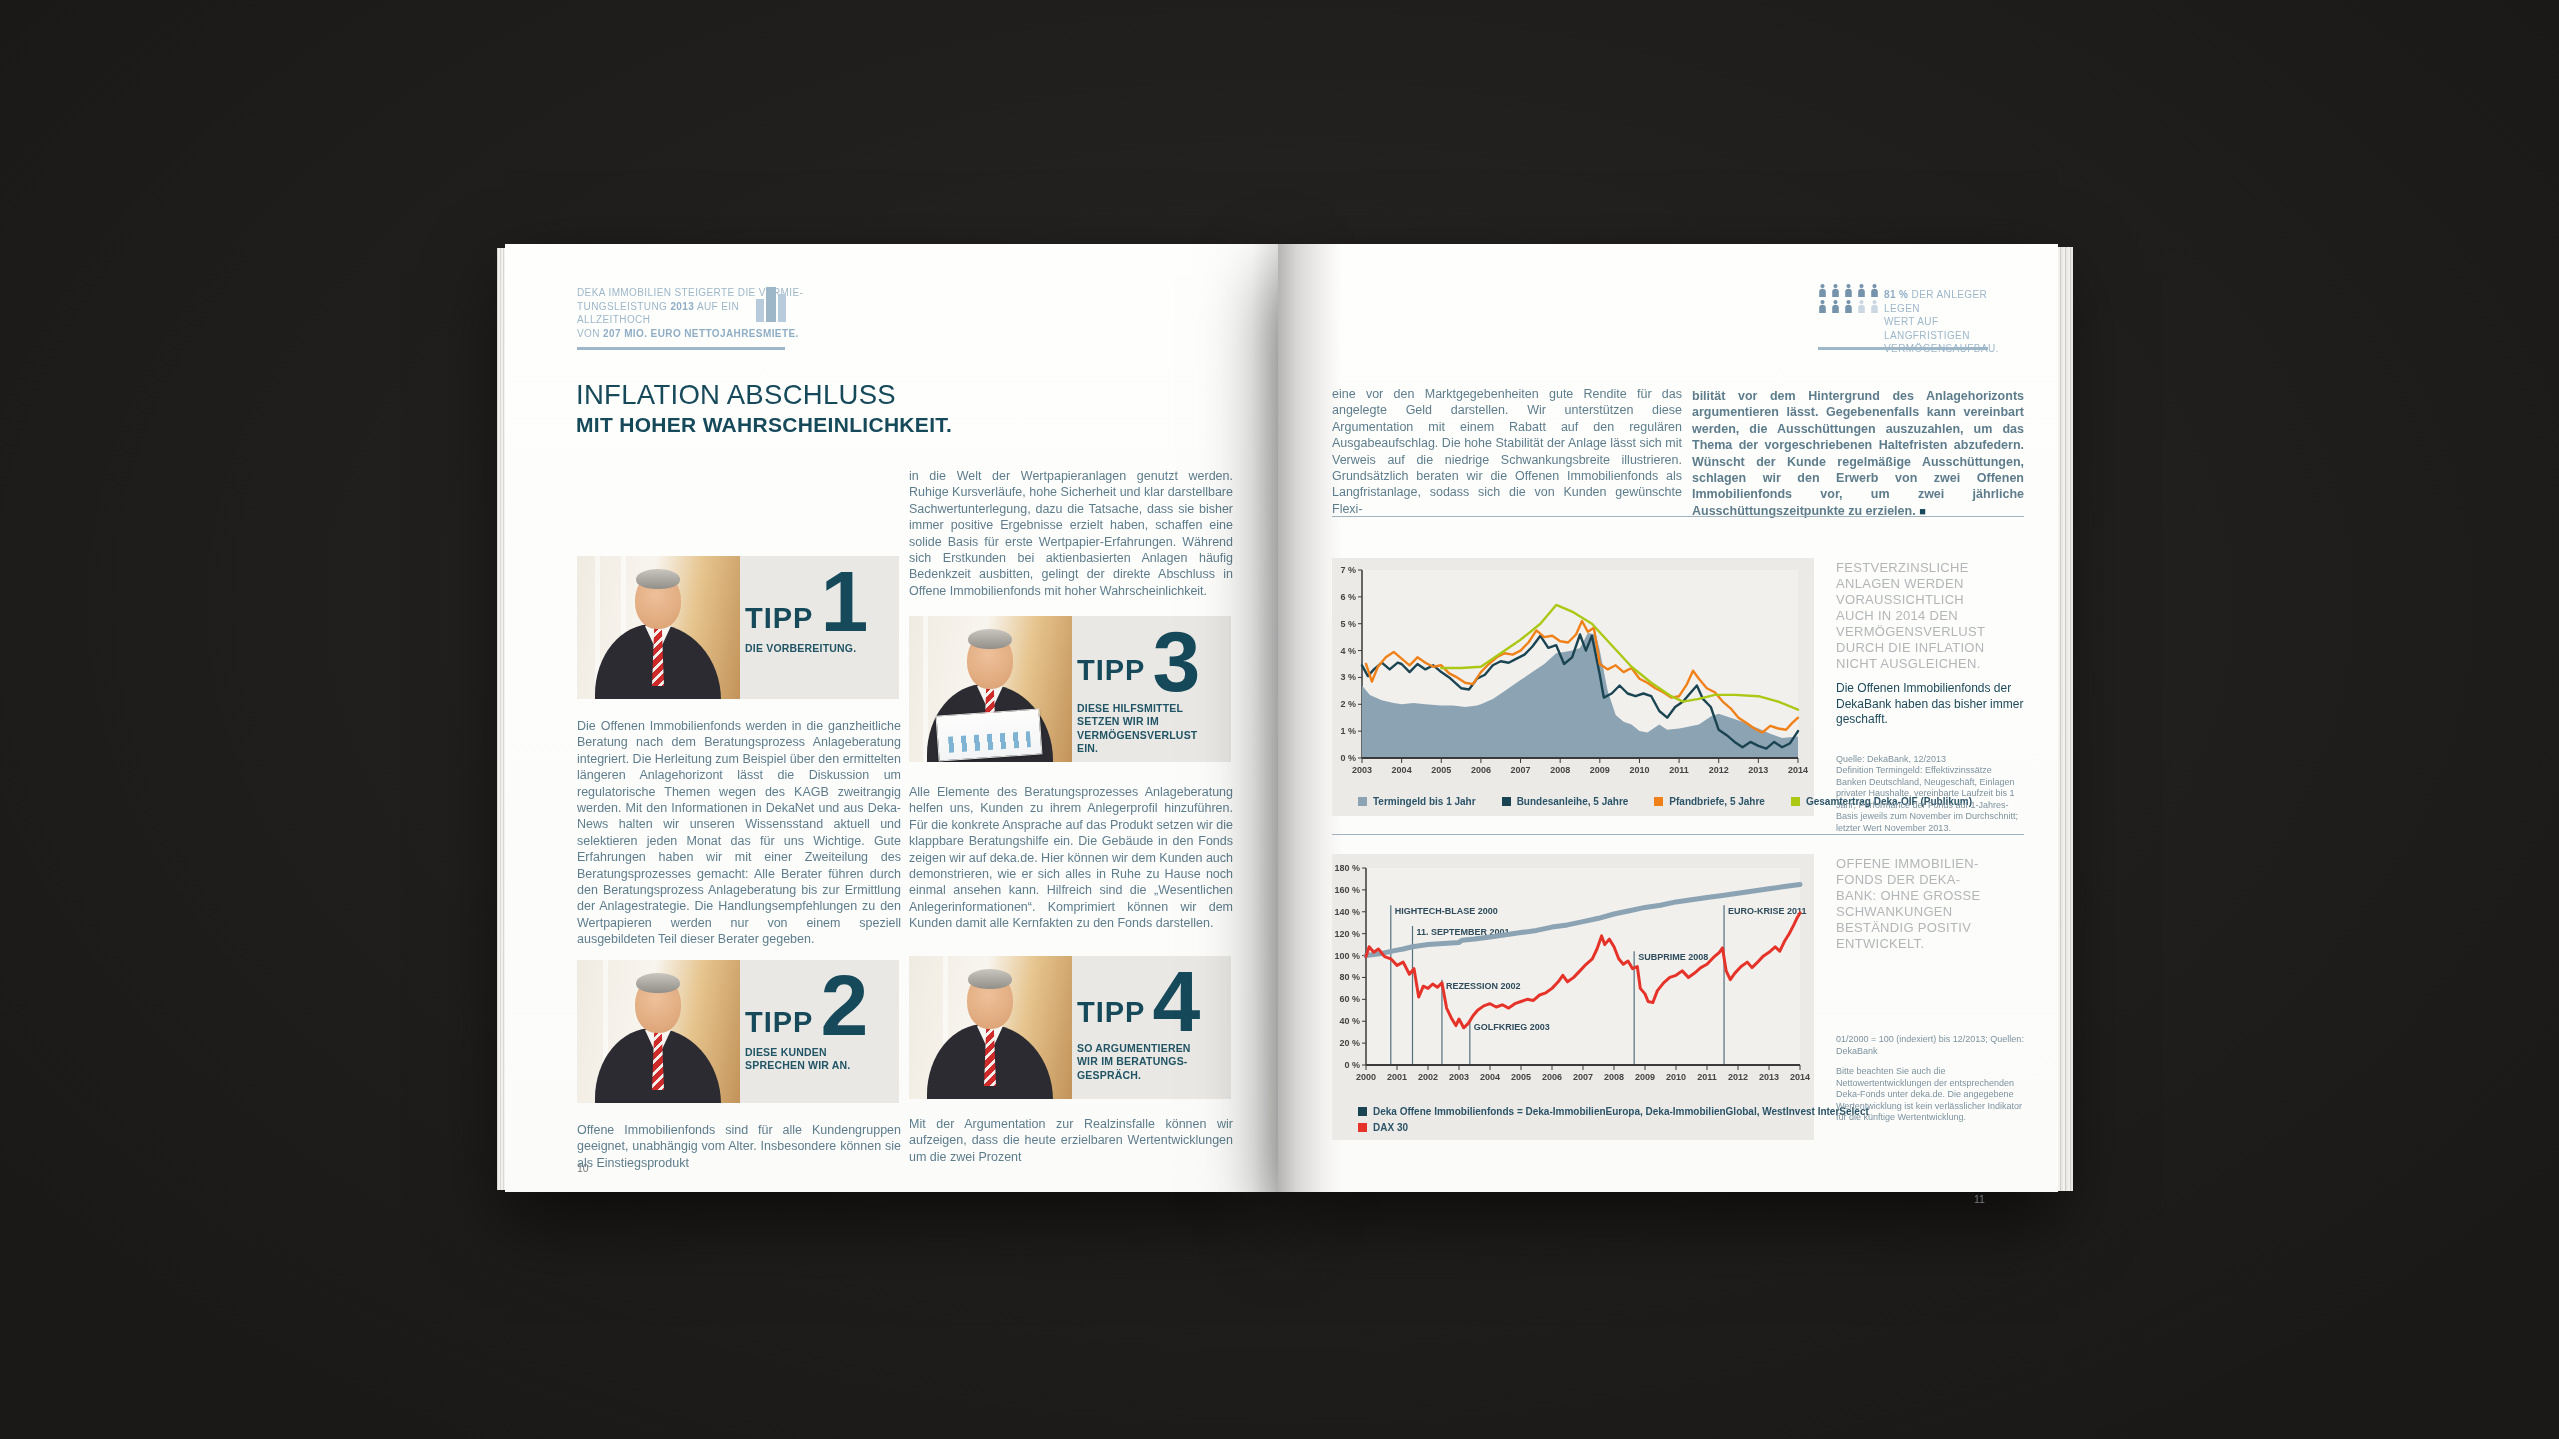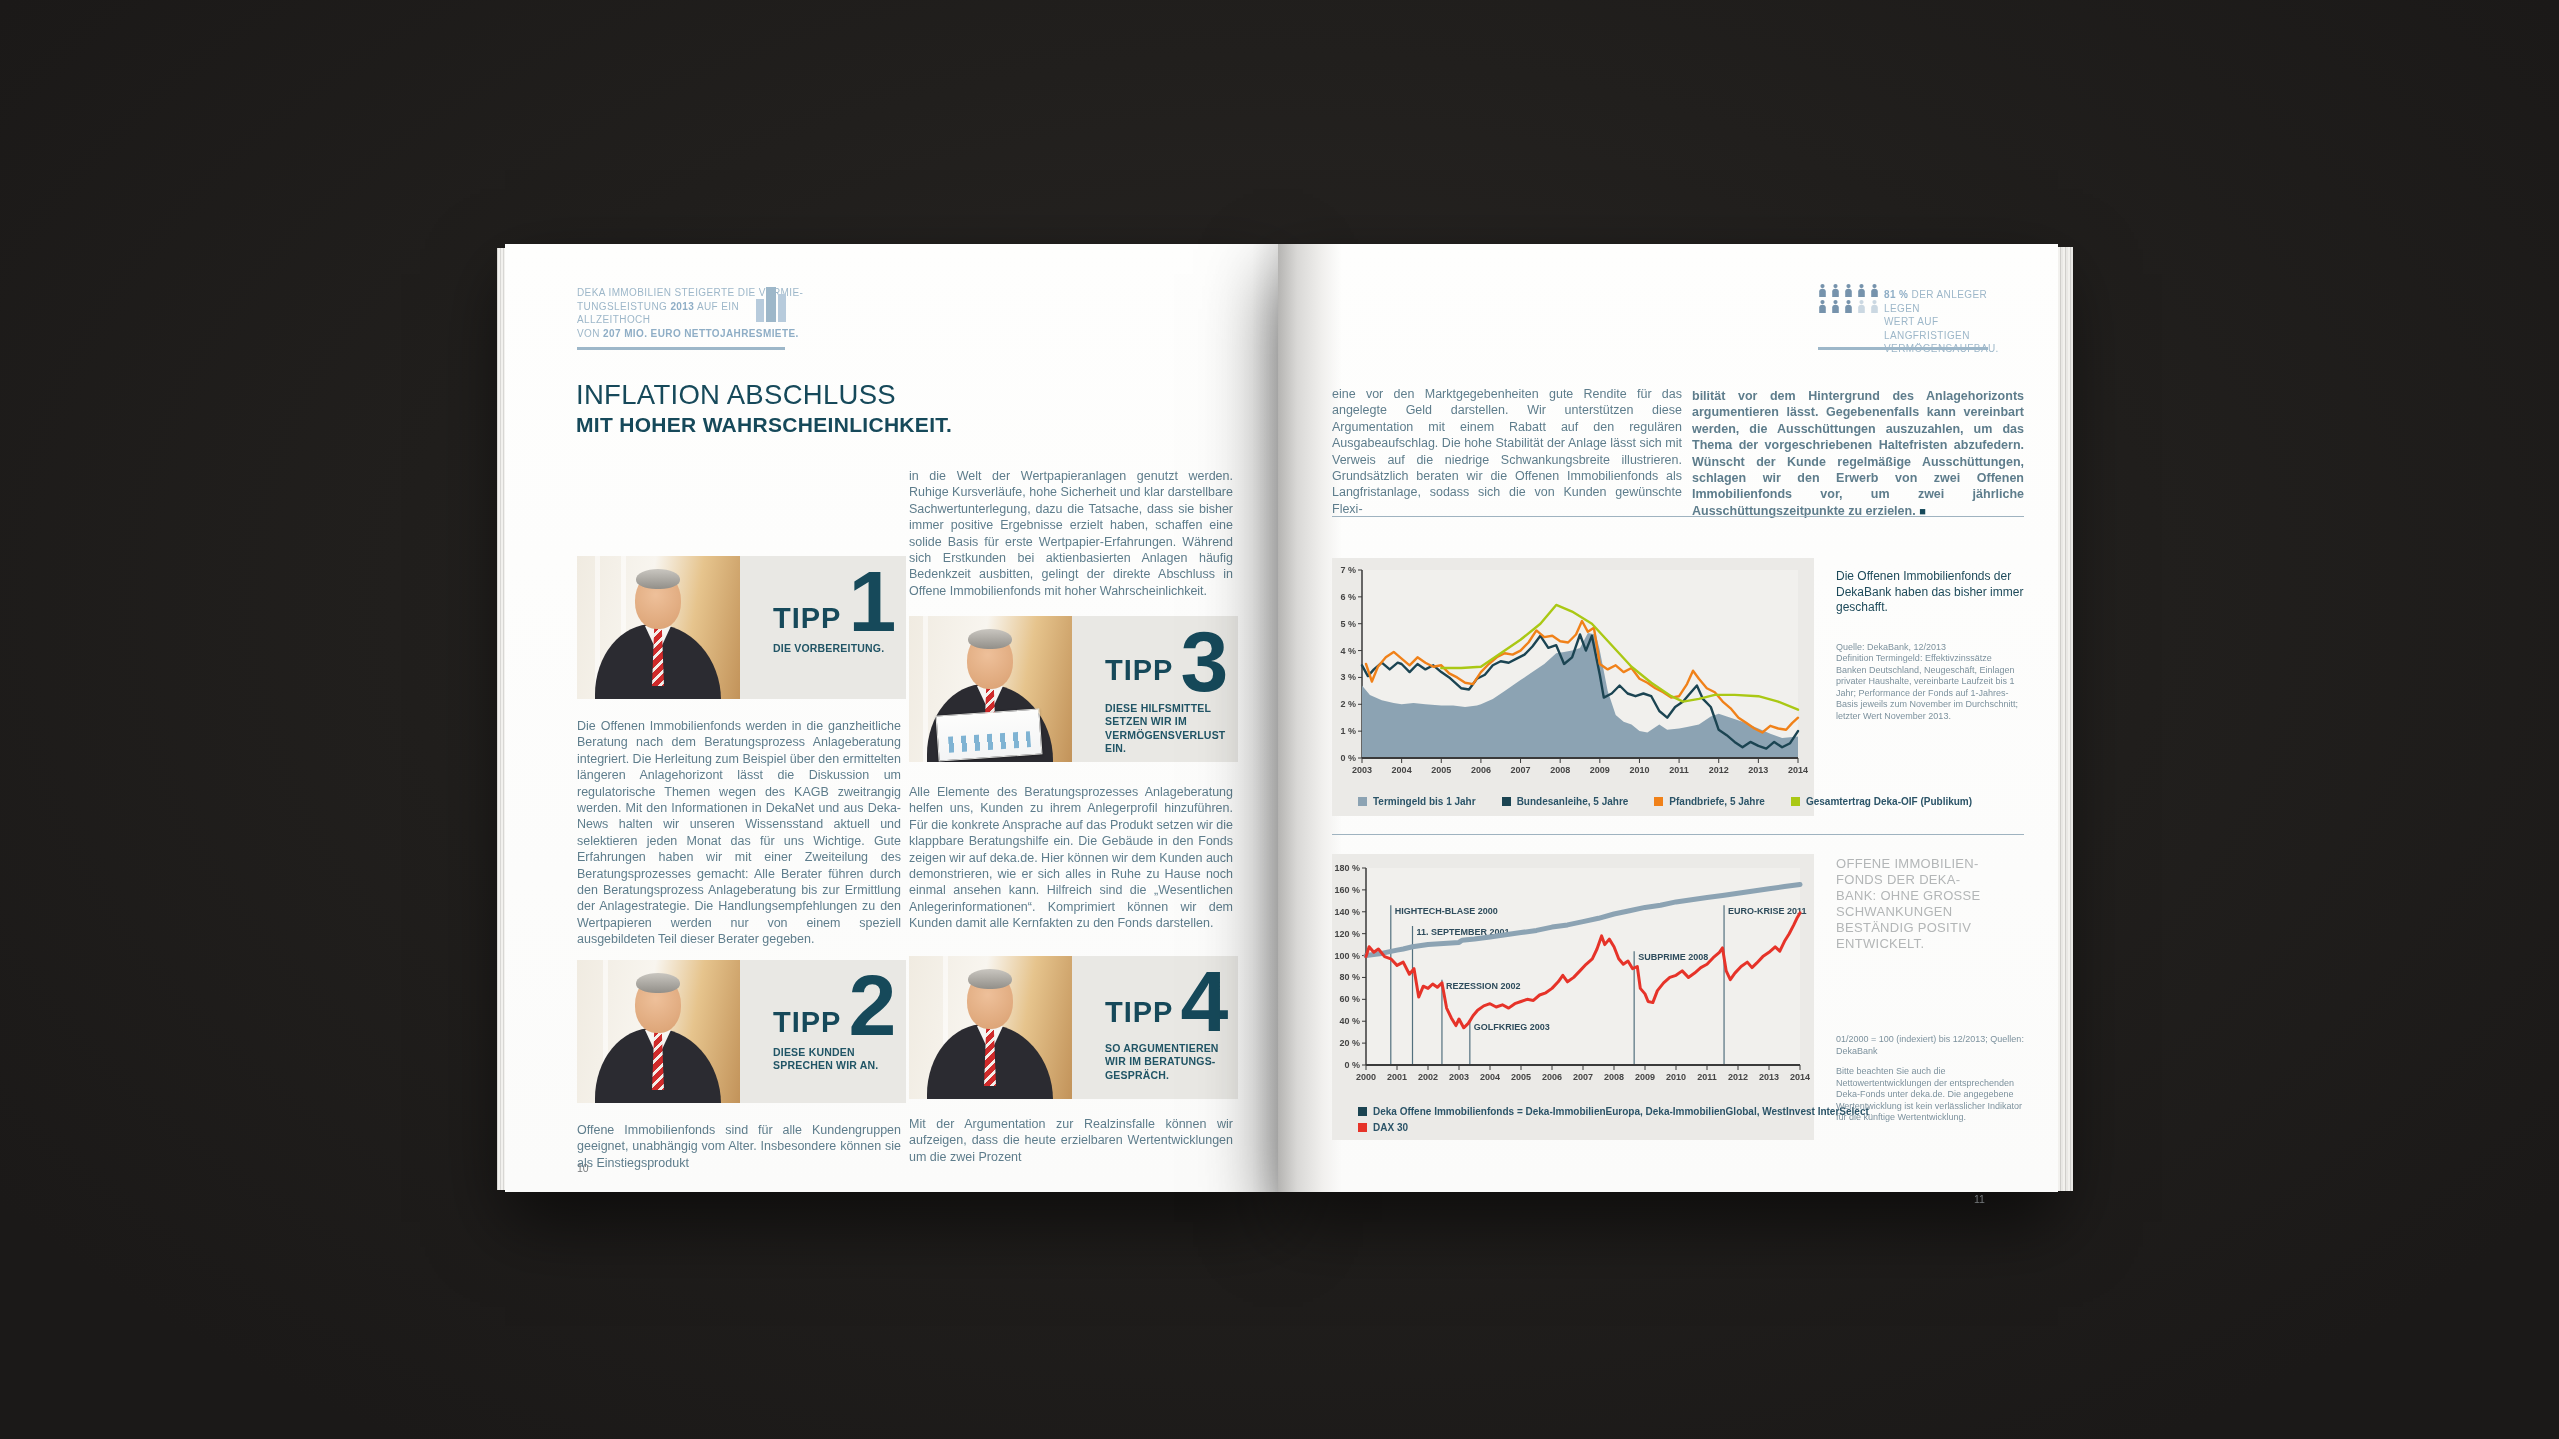--- a/index.html
+++ b/index.html
@@ -67,21 +67,21 @@
   .ph-shirt { position:absolute; top:70px; left:68px; width:0; height:0;
     border-left:13px solid transparent; border-right:13px solid transparent; border-top:28px solid #f6f5f2; }
   .ph-tie { position:absolute; top:72px; left:75px; width:12px; height:58px;
     background:repeating-linear-gradient(135deg,#cf2a2a 0 5px,#f3eeea 5px 8px);
     clip-path:polygon(18% 0,82% 0,100% 100%,0 100%); }
   .ph-doc { position:absolute; bottom:4px; left:28px; width:104px; height:46px;
     background:linear-gradient(#fdfdfc,#f3f4f5); border:1px solid #e2e2df; transform:rotate(-4deg);
     box-shadow:0 1px 3px rgba(0,0,0,.25); }
   .ph-doc::after { content:""; position:absolute; left:10px; right:10px; bottom:7px; height:16px;
     background:repeating-linear-gradient(90deg,#7fb3d3 0 5px, transparent 5px 13px); }
-  .tip-panel { flex:1; background:#E9E8E4; padding:10px 10px 8px 33px; position:relative; }
+  .tip-panel { flex:1; background:#E9E8E4; padding:10px 10px 8px 5px; position:relative; }
   .tip-head { display:flex; align-items:flex-start; }
   .tip-word { font-size:29px; font-weight:700; color:#16495A; letter-spacing:1px; margin-top:36px; }
   .tip-num  { font-size:86px; font-weight:700; color:#16495A; line-height:.82; margin-left:7px; }
   .tip-caption { font-size:10.5px; font-weight:700; color:#215566; margin-top:5px;
     white-space:pre-line; letter-spacing:.2px; line-height:13.5px; }
 
   
   .chart-panel { position:absolute; background:#EBEAE7; }
   .chart-panel svg { display:block; }
   .tick { font:700 9px "Liberation Sans",sans-serif; fill:#454545; }
@@ -341,20 +341,27 @@
         <line x1="30" x2="466" y1="200" y2="200" stroke="#3a3a3a" stroke-width="2"></line>
       </svg>
     <div class="legend">
         <span class="lg-item"><span class="lg-sq" style="background:#8CA3B3"></span>Termingeld bis 1 Jahr</span>
         <span class="lg-item"><span class="lg-sq" style="background:#1B4452"></span>Bundesanleihe, 5 Jahre</span>
         <span class="lg-item"><span class="lg-sq" style="background:#F08119"></span>Pfandbriefe, 5 Jahre</span>
         <span class="lg-item"><span class="lg-sq" style="background:#AAC814"></span>Gesamtertrag Deka-OIF (Publikum)</span>
       </div>
   </div>
   <div class="sidebar" style="left:558px; top:316px;">
+    <div class="sb-title">FESTVERZINSLICHE
+ANLAGEN WERDEN
+VORAUSSICHTLICH
+AUCH IN 2014 DEN
+VERMÖGENSVERLUST
+DURCH DIE INFLATION
+NICHT AUSGLEICHEN.</div>
     <div class="sb-body">Die Offenen Immobilienfonds der DekaBank haben das bisher immer geschafft.</div>
     <div class="sb-fine" style="margin-top:26px;">Quelle: DekaBank, 12/2013</div>
     <div class="sb-fine">Definition Termingeld: Effektivzinssätze Banken Deutschland, Neugeschäft, Einlagen privater Haushalte, vereinbarte Laufzeit bis 1 Jahr; Performance der Fonds auf 1-Jahres-Basis jeweils zum November im Durchschnitt; letzter Wert November 2013.</div>
   </div>
 
   <div class="rule-thin" style="left:54px; top:590px; width:692px;"></div>
 
   <div class="chart-panel" style="left:54px; top:610px; width:482px; height:286px;">
     <svg width="482" height="232">
         <rect x="34" y="14" width="434" height="197" fill="#F1F0ED"></rect>

